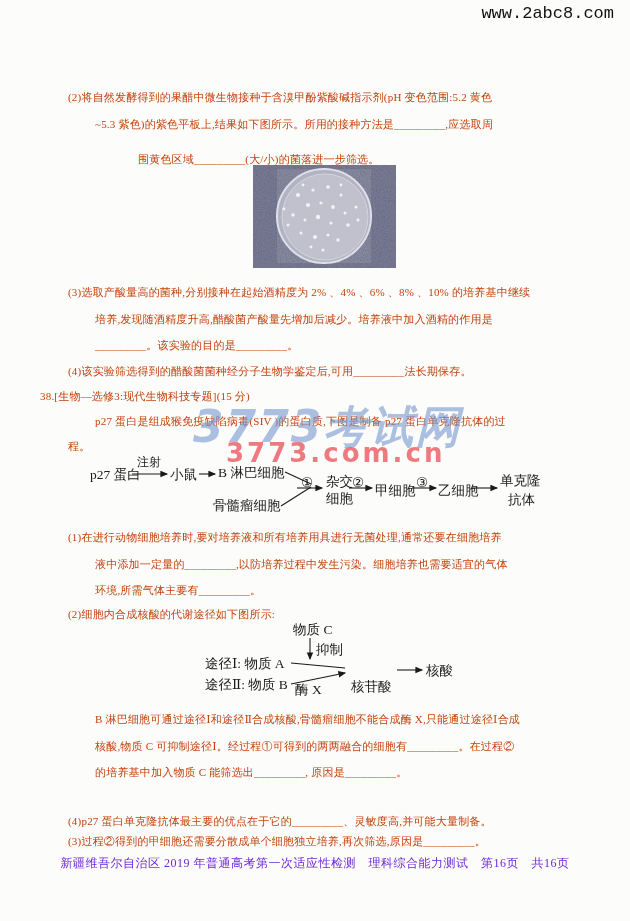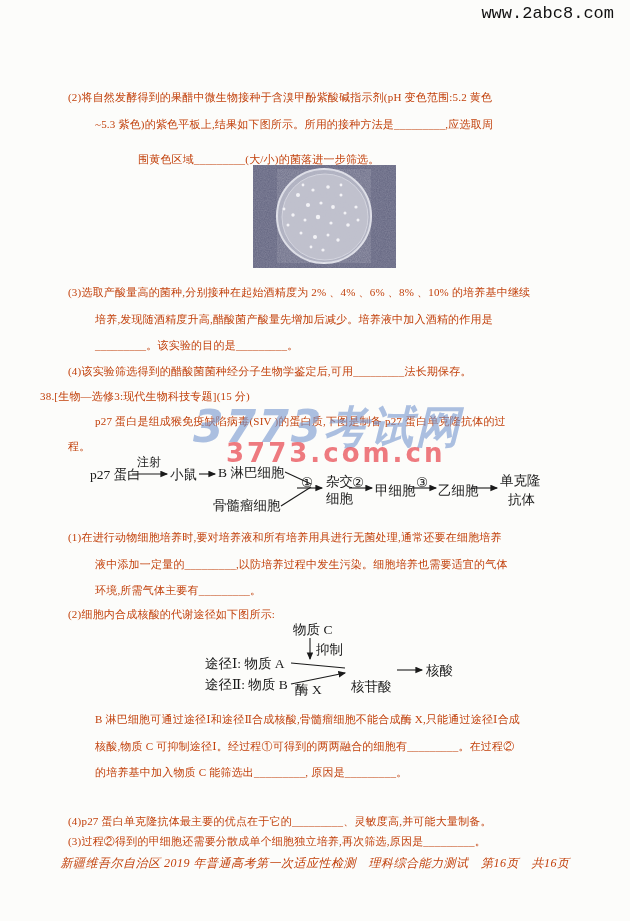--- a/index.html
+++ b/index.html
@@ -25,23 +25,22 @@
     right:16px;top:4px;
     font-family:"Liberation Mono","DejaVu Sans Mono",monospace;
     font-size:17px;
     color:#111;
   }
   .footer-line{
     position:absolute;
     left:0;right:0;top:855px;
     text-align:center;
     font-size:12px;
-    color:#c2410c;
+    color:#6d28d9;
     letter-spacing:0.5px;
-    font-style:italic;
   }
   
   .petri{
     position:absolute;left:253px;top:165px;width:143px;height:103px;
   }
   
   .diagram{position:absolute;}
   .diagram .dlabel{
     position:absolute;
     font-size:13.5px;

